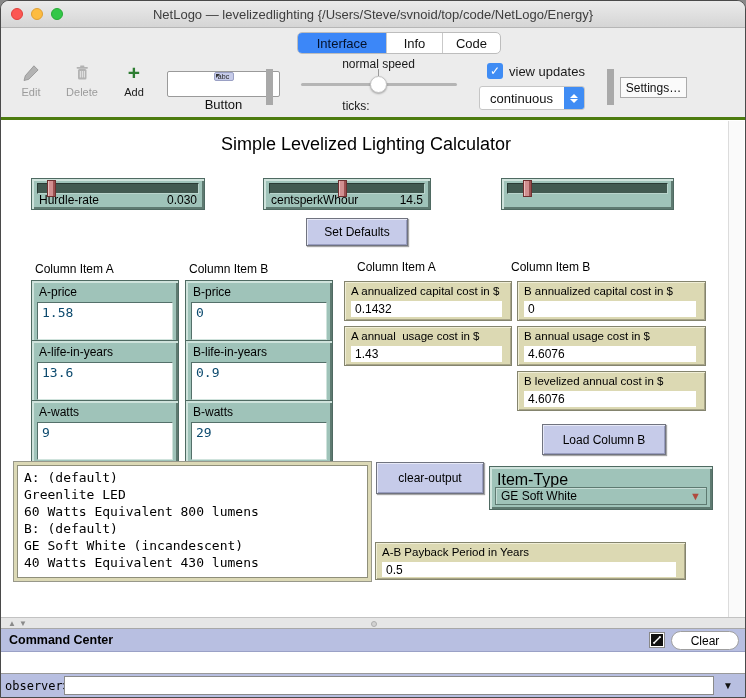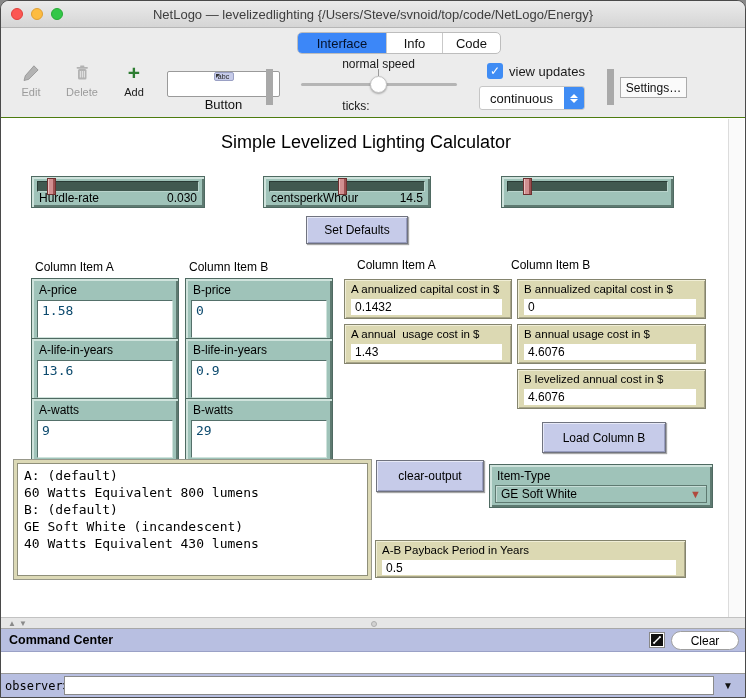--- a/index.html
+++ b/index.html
@@ -52,21 +52,21 @@
     border:1px solid #c6c6c6;border-radius:3px;display:flex;align-items:center;overflow:hidden;}
   .mac-select .sel-text{flex:1;font-size:13px;color:#111;padding-left:10px;}
   .stepper{width:20px;height:100%;background:#3f8cf4;display:flex;flex-direction:column;
     align-items:center;justify-content:center;gap:1px;}
   .chev{width:0;height:0;border-left:4px solid transparent;border-right:4px solid transparent;}
   .chev.up{border-bottom:4px solid #fff;}
   .chev.down{border-top:4px solid #fff;}
   .settings-btn{position:absolute;left:619px;top:22px;width:67px;height:21px;background:#fafafa;
     border:1px solid #ababab;font-size:12px;color:#111;display:flex;align-items:center;justify-content:center;}
   
-  .iface{position:absolute;left:0;top:116px;width:100%;height:500px;background:#fff;border-top:1px solid #4d7c0f;padding-left:35px;}
+  .iface{position:absolute;left:0;top:116px;width:100%;height:500px;background:#fff;border-top:3px solid #4d7c0f;padding-left:35px;}
   .vscroll{position:absolute;right:1px;top:1px;width:16px;height:498px;background:#fafafa;border-left:1px solid #dcdcdc;}
   .iface-title{position:absolute;left:0;top:14px;width:730px;text-align:center;font-size:18px;color:#000;}
   
   .teal{background:#9fc3b9;border:1px solid #4f6a62;
     box-shadow:inset 2px 2px 0 #cfe3dc,inset -2px -2px 0 #5e7a71;}
   .nl-slider{position:absolute;height:32px;}
   .nl-track{position:absolute;left:5px;right:5px;top:4px;height:11px;background:#415950;
     border:1px solid;border-color:#2a3b35 #b9d4cc #b9d4cc #2a3b35;}
   .nl-handle{position:absolute;top:-4px;width:9px;height:17px;background:#d18f90;border:1px solid #6e3030;
     box-shadow:inset 1px 0 0 #ecc0c0,inset -2px 0 0 #9c5152;margin-left:-4px;}
@@ -84,21 +84,21 @@
   .nl-monitor{position:absolute;background:#dcd9b3;border:1px solid #84846e;
     box-shadow:inset 1px 1px 0 #f0eed6,inset -1px -1px 0 #a8a588;}
   .nl-monitor .mlabel{position:absolute;left:6px;top:3px;font-size:11.5px;color:#000;white-space:pre;}
   .nl-monitor .mvalue{position:absolute;left:6px;right:9px;top:19px;height:16px;background:#fff;
     font-size:12px;color:#000;padding:1px 4px;}
   .nl-monitor.tall .mvalue{height:15px;}
   .nl-output{position:absolute;left:13px;top:342px;width:357px;height:119px;background:#fff;
     outline:1px solid #98988a;border:3px solid #dcd9b6;box-shadow:inset 0 0 0 1px #8f8f7a;
     font-family:"DejaVu Sans Mono",monospace;font-size:13px;color:#000;padding:4px 7px;line-height:17px;}
   .nl-chooser{position:absolute;left:488px;top:346px;width:224px;height:44px;}
-  .nl-chooser .clabel{position:absolute;left:7px;top:4px;font-size:12px;color:#000;}
+  .nl-chooser .clabel{position:absolute;left:7px;top:4px;font-size:16px;color:#000;}
   .nl-chooser .cbox{position:absolute;left:5px;right:5px;top:20px;height:18px;background:#9fc3b9;
     border:1px solid #5e7a71;box-shadow:inset 1px 1px 0 #c6ddd6;display:flex;align-items:center;
     font-size:12px;color:#000;padding:0 5px;}
   .nl-chooser .cbox .cval{flex:1;}
   .chooser-arrow{color:#b04a3e;font-size:11px;}
   
   .splitter{position:absolute;left:0;top:616px;width:100%;height:12px;background:#e6e6e6;
     border-top:1px solid #c2c2c2;border-bottom:1px solid #a8a8a8;}
   .split-arrows{position:absolute;left:7px;top:1px;font-size:8px;color:#8a8a8a;letter-spacing:3px;}
   .split-dot{position:absolute;left:370px;top:3px;width:6px;height:6px;border-radius:50%;
@@ -280,20 +280,21 @@
     </div>
     <div class="nl-monitor" style="left:516px;top:251px;width:189px;height:40px">
       <div class="mlabel">B levelized annual cost in $</div>
       <div class="mvalue">4.6076</div>
     </div>
 
     <div class="nl-button" style="left:541px;top:304px;width:124px;height:31px">Load Column B</div>
 
     <div class="nl-output">
       <div>A: (default)</div>
+      <div>Greenlite LED</div>
       <div>60 Watts Equivalent 800 lumens</div>
       <div>B: (default)</div>
       <div>GE Soft White (incandescent)</div>
       <div>40 Watts Equivalent 430 lumens</div>
     </div>
 
     <div class="nl-button" style="left:375px;top:342px;width:108px;height:32px">clear-output</div>
 
     <div class="nl-chooser teal">
       <div class="clabel">Item-Type</div>

